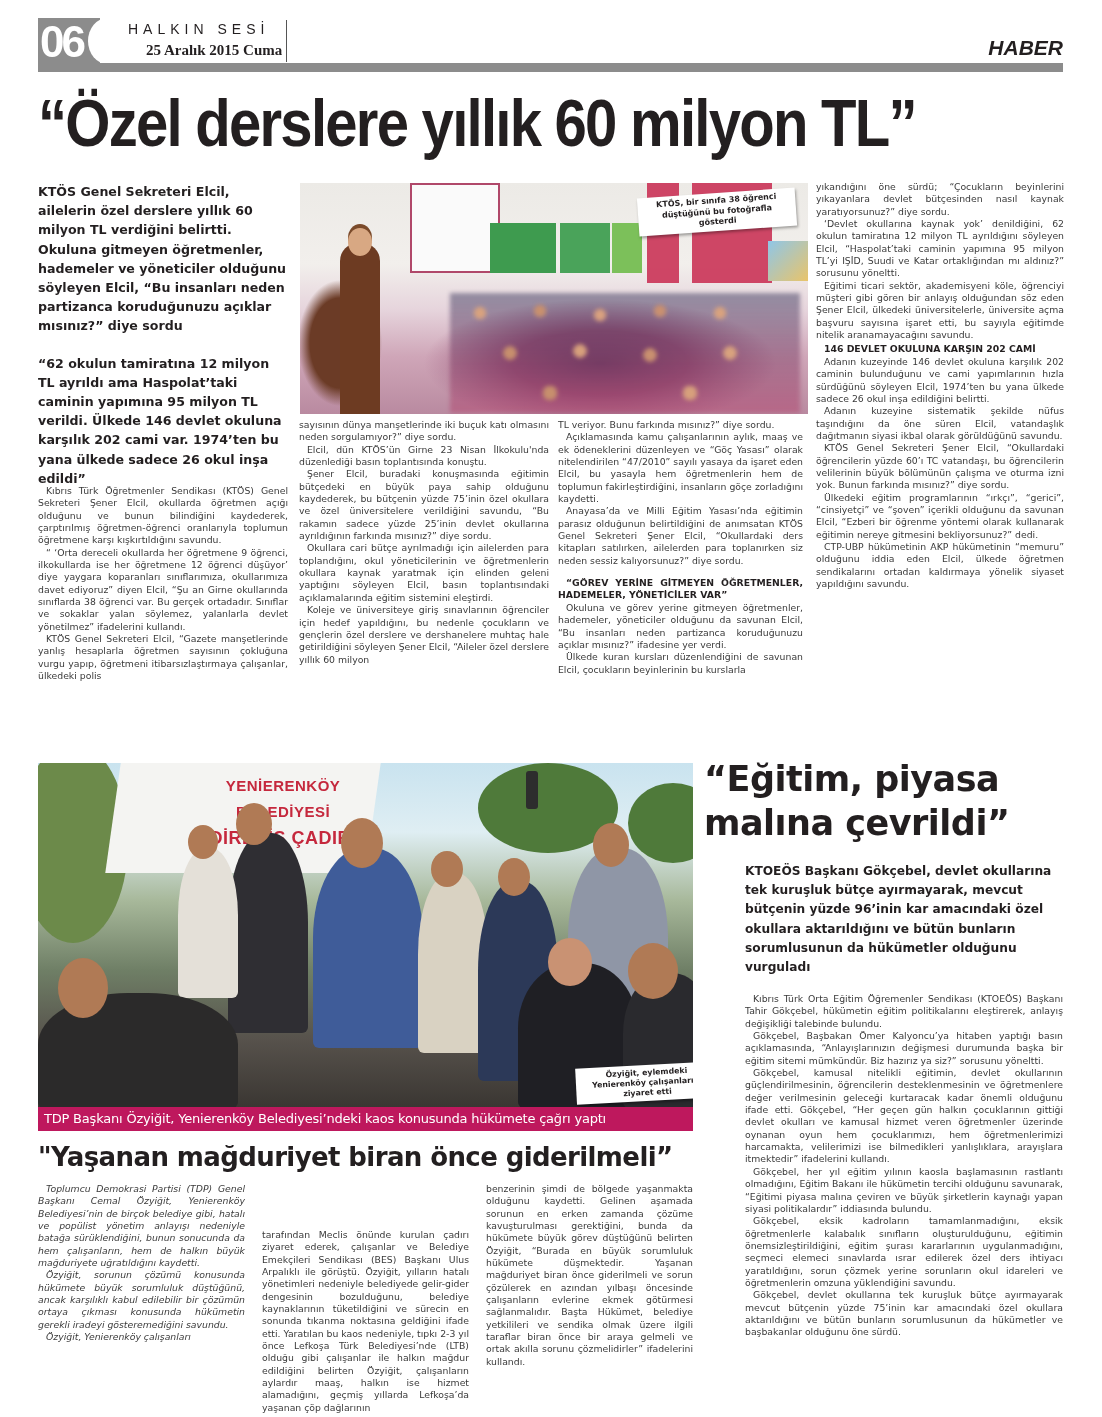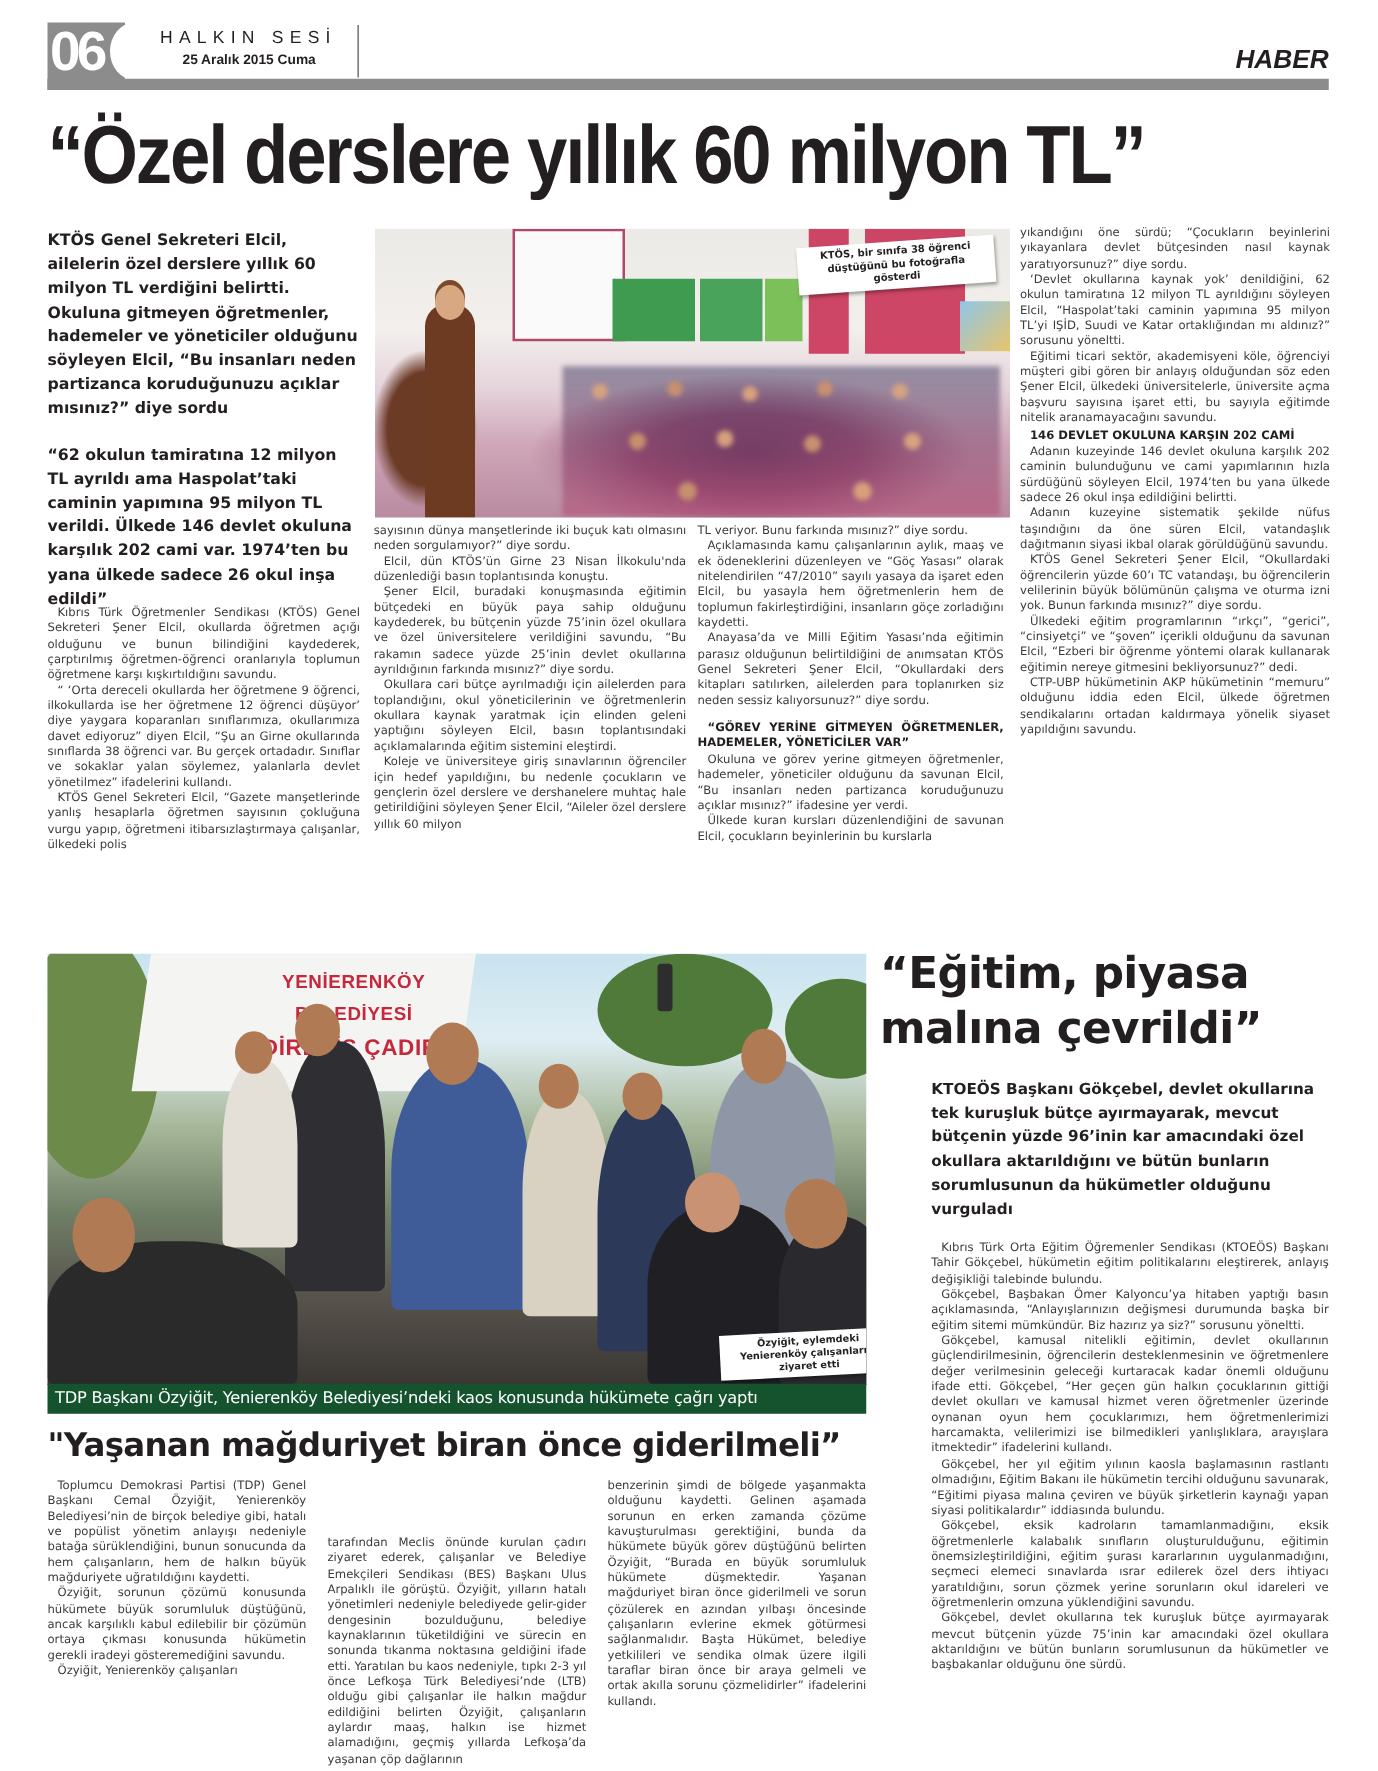--- a/index.html
+++ b/index.html
@@ -5,21 +5,21 @@
   * { box-sizing: border-box; margin: 0; padding: 0; }
   html, body { width: 1102px; height: 1417px; background: #ffffff; overflow: hidden; }
   body { position: relative; font-family: "DejaVu Sans", sans-serif; color: #231f20; }
 
   
   .masthead { position: absolute; left: 38px; top: 18px; width: 1025px; height: 54px; padding-left: 45px; }
   .page-num-box { position: absolute; left: 0; top: 0; width: 62px; height: 54px; background: #8c8c8c; }
   .page-num { position: absolute; left: 2px; top: 2px; font-family: "Liberation Sans", sans-serif; font-size: 44px; font-weight: bold; color: #ffffff; letter-spacing: -3px; line-height: 44px; }
   .page-num-tab { position: absolute; left: 50px; top: 0; width: 26px; height: 46px; background: #ffffff; border-top-left-radius: 22px 26px; border-bottom-left-radius: 22px 26px; }
   .paper-name { position: absolute; left: 90px; top: 3px; font-family: "Liberation Sans", sans-serif; font-size: 14px; letter-spacing: 5px; color: #231f20; }
-  .issue-date { position: absolute; left: 108px; top: 24px; font-family: Liberation Sans, sans-serif; font-size: 11px; font-weight: bold; color: #231f20; }
+  .issue-date { position: absolute; left: 108px; top: 24px; font-family: Liberation Serif, serif; font-size: 15px; font-weight: bold; color: #231f20; }
   .mast-divider { position: absolute; left: 248px; top: 2px; width: 1px; height: 42px; background: #555; }
   .section-label { position: absolute; right: 0; top: 18px; font-family: "Liberation Sans", sans-serif; font-size: 21px; font-weight: bold; font-style: italic; color: #231f20; letter-spacing: 0px; }
   .mast-rule { position: absolute; left: 0; top: 45px; width: 1025px; height: 9px; background: #8c8c8c; }
 
   
   .main-headline { position: absolute; left: 38px; top: 78px; width: 1030px; font-family: "Liberation Sans", sans-serif; font-weight: bold; font-size: 66px; line-height: 90px; color: #231f20; letter-spacing: -2px; transform: scaleX(0.88); transform-origin: left top; white-space: nowrap; }
 
   
   .lead { position: absolute; left: 38px; top: 182px; width: 250px; font-family: "DejaVu Sans", sans-serif; font-weight: bold; font-size: 12.6px; line-height: 19.2px; color: #231f20; }
   .lead p + p { margin-top: 18px; }
@@ -64,21 +64,21 @@
   
   .photo2 { position: absolute; left: 38px; top: 763px; width: 655px; height: 345px; overflow: hidden;
     background: linear-gradient(180deg, #c9e3ef 0%, #dfeef3 20%, #a7b89a 40%, #6f7f66 60%, #57524c 80%, #3a3632 100%); }
   .photo2 .tree { position: absolute; border-radius: 50%; background: #4f7a3a; }
   .photo2 .tent { position: absolute; left: 75px; top: 0; width: 260px; height: 110px; background: #f4f4f2; transform: skewX(-8deg); }
   .photo2 .tent-sign { position: absolute; left: 145px; top: 10px; font-family: "Liberation Sans", sans-serif; font-weight: bold; font-size: 15px; color: #c5283d; letter-spacing: 0.5px; line-height: 26px; text-align: center; width: 200px; }
   .photo2 .person { position: absolute; border-radius: 45% 45% 6px 6px; }
   .photo2 .head { position: absolute; border-radius: 50%; background: #b07a55; }
   .photo2 .traffic { position: absolute; left: 488px; top: 8px; width: 12px; height: 38px; background: #2d2d2d; border-radius: 3px; }
   .caption2 { left: 538px; top: 302px; width: 142px; transform: rotate(-3deg); font-size: 7.8px; line-height: 10px; }
-  .photo-banner { position: absolute; left: 38px; top: 1107px; width: 655px; height: 24px; background: #14532d; color: #ffffff; font-family: "DejaVu Sans", sans-serif; font-size: 13px; line-height: 24px; padding-left: 6px; white-space: nowrap; letter-spacing: -0.2px; }
+  .photo-banner { position: absolute; left: 38px; top: 1107px; width: 655px; height: 24px; background: #be185d; color: #ffffff; font-family: "DejaVu Sans", sans-serif; font-size: 13px; line-height: 24px; padding-left: 6px; white-space: nowrap; letter-spacing: -0.2px; }
 
   
   .story2-headline { position: absolute; left: 38px; top: 1137px; width: 680px; font-family: "DejaVu Sans", sans-serif; font-weight: bold; font-size: 26px; line-height: 40px; color: #231f20; letter-spacing: -0.6px; white-space: nowrap; }
 
   
   .story3-headline { position: absolute; left: 704px; top: 757px; width: 330px; font-family: "DejaVu Sans", sans-serif; font-weight: bold; font-size: 35px; line-height: 44px; color: #231f20; letter-spacing: -0.5px; }
   .story3-lead { position: absolute; left: 745px; top: 862px; width: 320px; font-family: "DejaVu Sans", sans-serif; font-weight: bold; font-size: 12.2px; line-height: 19.2px; color: #231f20; }
 </style>
 </head>
 <body>
@@ -180,21 +180,21 @@
   <div class="head" style="left:150px; top:62px; width:30px; height:34px;"></div>
   <div class="person" style="left:0; top:230px; width:200px; height:115px; background:#2b2a2a;"></div>
   <div class="head" style="left:20px; top:195px; width:50px; height:60px;"></div>
   <div class="caption-tag caption2">Özyiğit, eylemdeki Yenierenköy çalışanlarını ziyaret etti</div>
 </div>
 
 <div class="photo-banner">TDP Başkanı Özyiğit, Yenierenköy Belediyesi’ndeki kaos konusunda hükümete çağrı yaptı</div>
 
 <h2 class="story2-headline">"Yaşanan mağduriyet biran önce giderilmeli”</h2>
 
-<div class="col" style="left:38px; top:1183px; width:207px;">
+<div class="col" style="left:38px; top:1183px; width:207px;font-style:italic;">
   <p>Toplumcu Demokrasi Partisi (TDP) Genel Başkanı Cemal Özyiğit, Yenierenköy Belediyesi’nin de birçok belediye gibi, hatalı ve popülist yönetim anlayışı nedeniyle batağa sürüklendiğini, bunun sonucunda da hem çalışanların, hem de halkın büyük mağduriyete uğratıldığını kaydetti.</p>
   <p>Özyiğit, sorunun çözümü konusunda hükümete büyük sorumluluk düştüğünü, ancak karşılıklı kabul edilebilir bir çözümün ortaya çıkması konusunda hükümetin gerekli iradeyi gösteremediğini savundu.</p>
   <p>Özyiğit, Yenierenköy çalışanları</p>
 </div>
 <div class="col" style="left:262px; top:1183px; width:207px;margin-top:46px;">
   <p style="text-indent:0;">tarafından Meclis önünde kurulan çadırı ziyaret ederek, çalışanlar ve Belediye Emekçileri Sendikası (BES) Başkanı Ulus Arpalıklı ile görüştü. Özyiğit, yılların hatalı yönetimleri nedeniyle belediyede gelir-gider dengesinin bozulduğunu, belediye kaynaklarının tüketildiğini ve sürecin en sonunda tıkanma noktasına geldiğini ifade etti. Yaratılan bu kaos nedeniyle, tıpkı 2-3 yıl önce Lefkoşa Türk Belediyesi’nde (LTB) olduğu gibi çalışanlar ile halkın mağdur edildiğini belirten Özyiğit, çalışanların aylardır maaş, halkın ise hizmet alamadığını, geçmiş yıllarda Lefkoşa’da yaşanan çöp dağlarının</p>
 </div>
 <div class="col" style="left:486px; top:1183px; width:207px;">
   <p style="text-indent:0;">benzerinin şimdi de bölgede yaşanmakta olduğunu kaydetti. Gelinen aşamada sorunun en erken zamanda çözüme kavuşturulması gerektiğini, bunda da hükümete büyük görev düştüğünü belirten Özyiğit, “Burada en büyük sorumluluk hükümete düşmektedir. Yaşanan mağduriyet biran önce giderilmeli ve sorun çözülerek en azından yılbaşı öncesinde çalışanların evlerine ekmek götürmesi sağlanmalıdır. Başta Hükümet, belediye yetkilileri ve sendika olmak üzere ilgili taraflar biran önce bir araya gelmeli ve ortak akılla sorunu çözmelidirler” ifadelerini kullandı.</p>
 </div>

